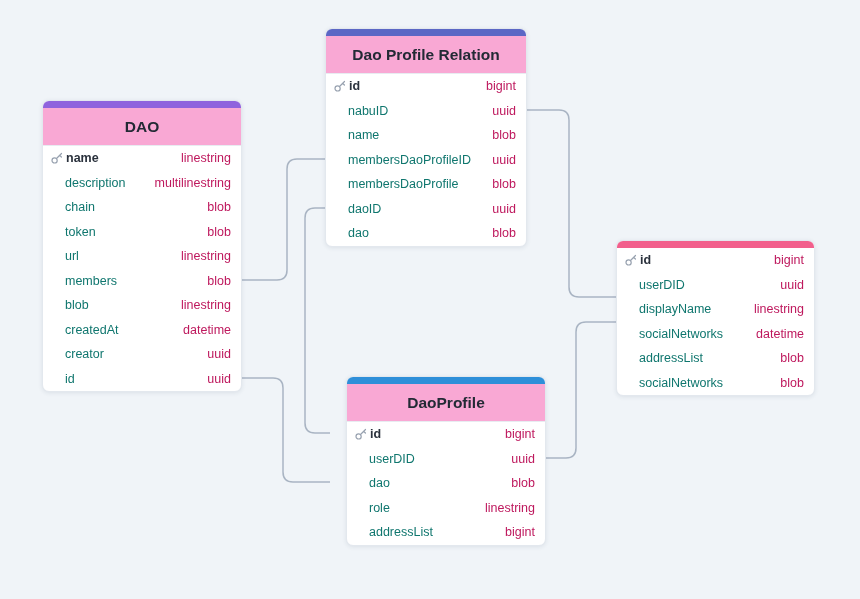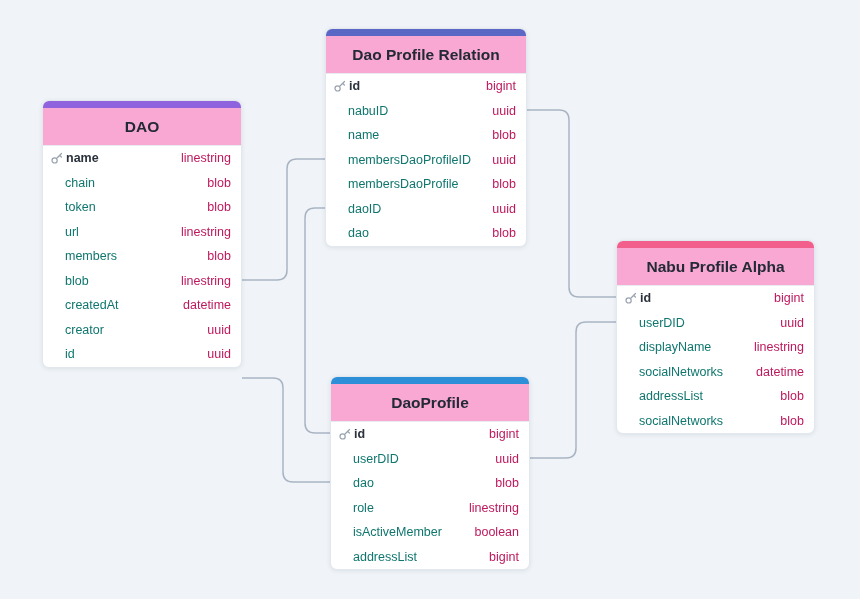--- a/index.html
+++ b/index.html
@@ -41,20 +41,24 @@
         <span class="key-slot">
             <svg viewBox="0 0 14 14" width="14" height="14">
               <circle cx="4.6" cy="9.4" r="2.6" fill="none" stroke="#97a1af" stroke-width="1.2"></circle>
               <path d="M6.5 7.5 L11.5 2.5 M9.7 4.3 L11.4 6" stroke="#97a1af" stroke-width="1.2" fill="none" stroke-linecap="round"></path>
             </svg>
           </span>
         <span class="fname">name</span>
         <span class="ftype">linestring</span>
       </div>
       <div class="row">
+        <span class="fname">description</span>
+        <span class="ftype">multilinestring</span>
+      </div>
+      <div class="row">
         <span class="fname">chain</span>
         <span class="ftype">blob</span>
       </div>
       <div class="row">
         <span class="fname">token</span>
         <span class="ftype">blob</span>
       </div>
       <div class="row">
         <span class="fname">url</span>
         <span class="ftype">linestring</span>
@@ -118,21 +122,21 @@
         <span class="fname">daoID</span>
         <span class="ftype">uuid</span>
       </div>
       <div class="row">
         <span class="fname">dao</span>
         <span class="ftype">blob</span>
       </div>
     </div>
   </div>
 
-  <div class="table-card" style="left:330px;top:376px;width:200px;">
+  <div class="table-card" style="left:346px;top:376px;width:200px;">
     <div class="accent" style="background: rgb(46, 143, 217);"></div>
     <div class="thead">
       <span>DaoProfile</span>
     </div>
     <div class="rows">
       <div class="row pk">
         <span class="key-slot">
             <svg viewBox="0 0 14 14" width="14" height="14">
               <circle cx="4.6" cy="9.4" r="2.6" fill="none" stroke="#97a1af" stroke-width="1.2"></circle>
               <path d="M6.5 7.5 L11.5 2.5 M9.7 4.3 L11.4 6" stroke="#97a1af" stroke-width="1.2" fill="none" stroke-linecap="round"></path>
@@ -147,35 +151,28 @@
       </div>
       <div class="row">
         <span class="fname">dao</span>
         <span class="ftype">blob</span>
       </div>
       <div class="row">
         <span class="fname">role</span>
         <span class="ftype">linestring</span>
       </div>
       <div class="row">
-        <span class="fname">isActiveMember</span>
-        <span class="ftype">boolean</span>
-      </div>
-      <div class="row">
         <span class="fname">addressList</span>
         <span class="ftype">bigint</span>
       </div>
     </div>
   </div>
 
   <div class="table-card" style="left:616px;top:240px;width:199px;">
     <div class="accent" style="background: rgb(242, 95, 140);"></div>
-    <div class="thead">
-      <span>Nabu Profile Alpha</span>
-    </div>
     <div class="rows">
       <div class="row pk">
         <span class="key-slot">
             <svg viewBox="0 0 14 14" width="14" height="14">
               <circle cx="4.6" cy="9.4" r="2.6" fill="none" stroke="#97a1af" stroke-width="1.2"></circle>
               <path d="M6.5 7.5 L11.5 2.5 M9.7 4.3 L11.4 6" stroke="#97a1af" stroke-width="1.2" fill="none" stroke-linecap="round"></path>
             </svg>
           </span>
         <span class="fname">id</span>
         <span class="ftype">bigint</span>

